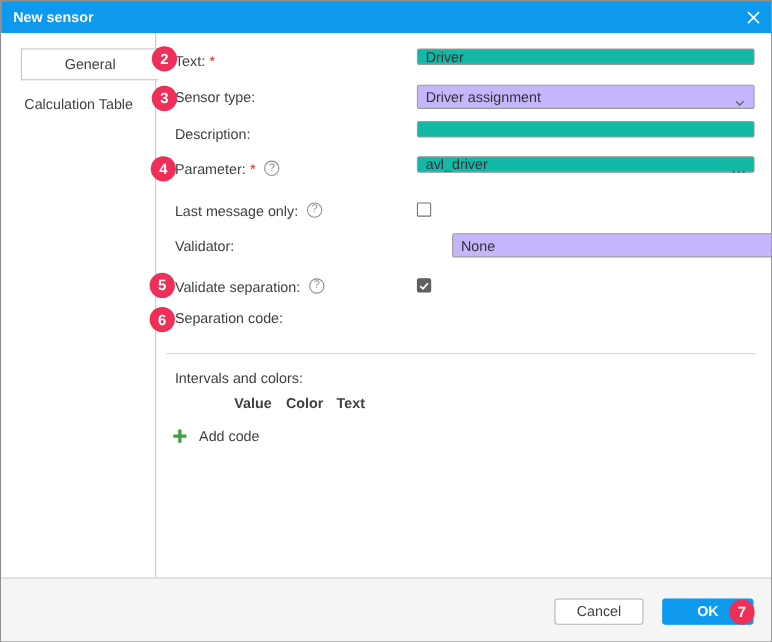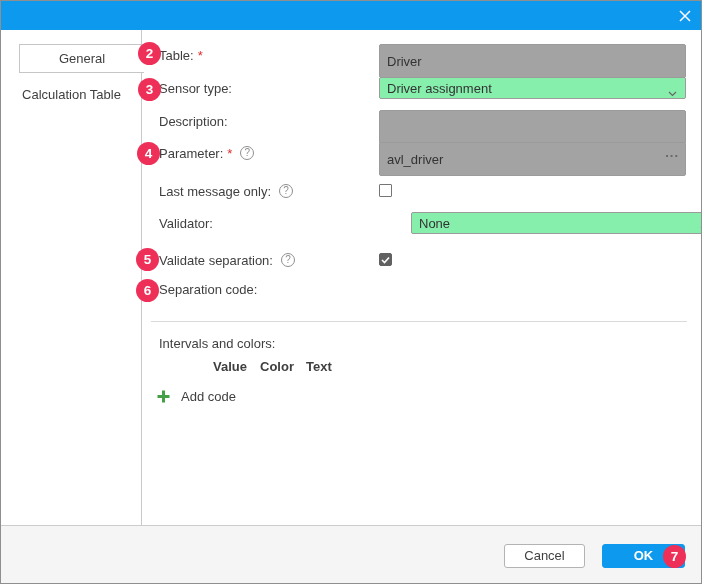--- a/index.html
+++ b/index.html
@@ -19,25 +19,25 @@
   .tab{position:absolute;cursor:pointer;color:#3f3f3f;}
   .tab-general{left:18px;top:43px;width:125px;height:29px;line-height:27px;text-align:center;
     background:#fff;border:1px solid #c6c6c6;border-right:none;z-index:2;}
   .tab-calc{left:0;top:81px;width:141px;height:26px;line-height:26px;text-align:center;}
   
   .row-label{position:absolute;left:158px;height:22px;display:flex;align-items:center;white-space:nowrap;}
   .req{color:#e02b2b;margin-left:4px;}
   .help{display:inline-block;width:14px;height:14px;margin-left:8px;border:1px solid #8f8f8f;border-radius:50%;
     color:#8f8f8f;font-size:10px;line-height:12px;text-align:center;cursor:pointer;flex:0 0 auto;}
   input.text{
-    position:absolute;left:378px;width:307px;height:34px;border:1px solid #9b9b9b;border-radius:2px;
-    padding:0 7px;font-family:"Liberation Sans",sans-serif;font-size:13px;color:#333;outline:none;background:#a3a3a3;
+    position:absolute;left:378px;width:307px;height:15px;border:1px solid #9b9b9b;border-radius:2px;
+    padding:0 7px;font-family:"Liberation Sans",sans-serif;font-size:13px;color:#333;outline:none;background:#14b8a6;
   }
   .select{
-    border:1px solid #9b9b9b;border-radius:2px;background:#86efac;cursor:pointer;
+    border:1px solid #9b9b9b;border-radius:2px;background:#c4b5fd;cursor:pointer;
     display:flex;align-items:center;padding:0 24px 0 7px;color:#333;position:absolute;
   }
   .select .chev{position:absolute;right:8px;top:7px;}
   .browse{position:absolute;right:7px;top:0;line-height:18px;color:#666;font-weight:bold;letter-spacing:1px;cursor:pointer;}
   .param-wrap{position:absolute;left:378px;top:141px;width:307px;height:22px;padding-left:24px;}
   .param-wrap input{left:0;top:0;width:307px;}
   .checkbox{position:absolute;left:378px;width:13px;height:13px;cursor:pointer;}
   .checkbox.unchecked{background:#fff;border:1px solid #757575;border-radius:1px;}
   .checkbox.checked{background:#616161;border:1px solid #616161;border-radius:2px;display:flex;align-items:center;justify-content:center;}
   
@@ -58,33 +58,34 @@
     font-weight:bold;font-size:13.5px;text-align:center;line-height:23px;z-index:5;}
   .b2{left:137px;top:41px;} .b3{left:137px;top:77px;} .b4{left:136px;top:141px;}
   .b5{left:135px;top:247px;} .b6{left:135px;top:278px;} .b7{left:662px;top:544px;}
 </style>
 </head>
 <body>
 
 <div class="dialog">
 
   <div class="titlebar">
+    <span class="title">New sensor</span>
     <span class="close">
       <svg width="12" height="12" viewBox="0 0 12 12">
           <path d="M1 1 L11 11 M11 1 L1 11" stroke="#ffffff" stroke-width="1.5" fill="none"></path>
         </svg>
     </span>
   </div>
 
   <div class="v-divider"></div>
   <div class="tab tab-calc">Calculation Table</div>
   <div class="tab tab-general">General</div>
 
   <div class="row-label" style="top:43px;">
-    <span>Table:</span>
+    <span>Text:</span>
       <span class="req">*</span>
   </div>
   <input class="text" style="top: 43px;" type="text" value="Driver">
 
   <div class="row-label" style="top:76px;">
     <span>Sensor type:</span>
   </div>
   <div class="select" style="top:76px;left:378px;width:307px;height:22px;">
     <span>Driver assignment</span>
     <span class="chev">

